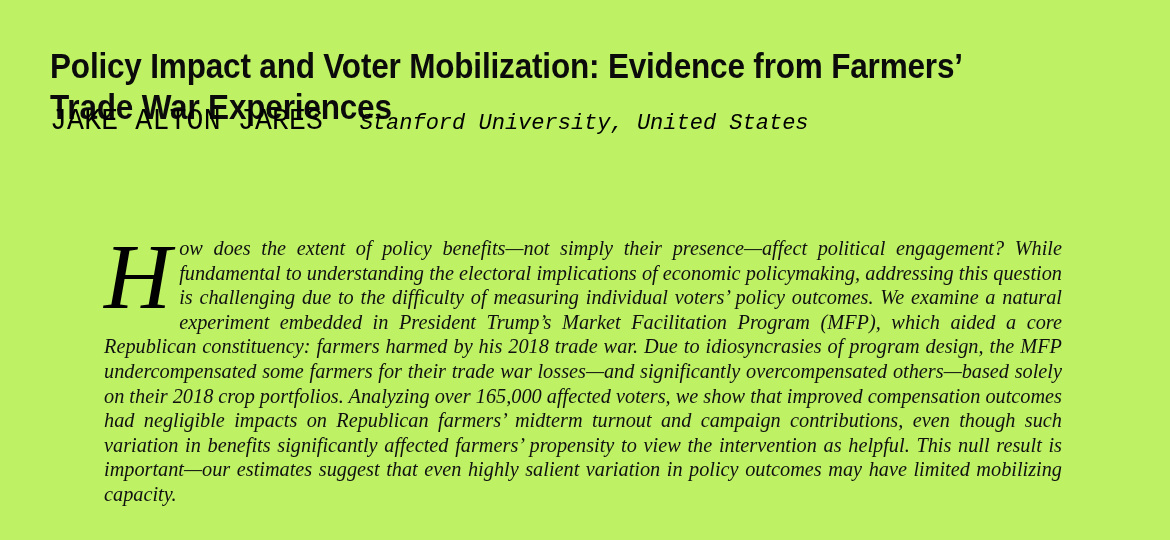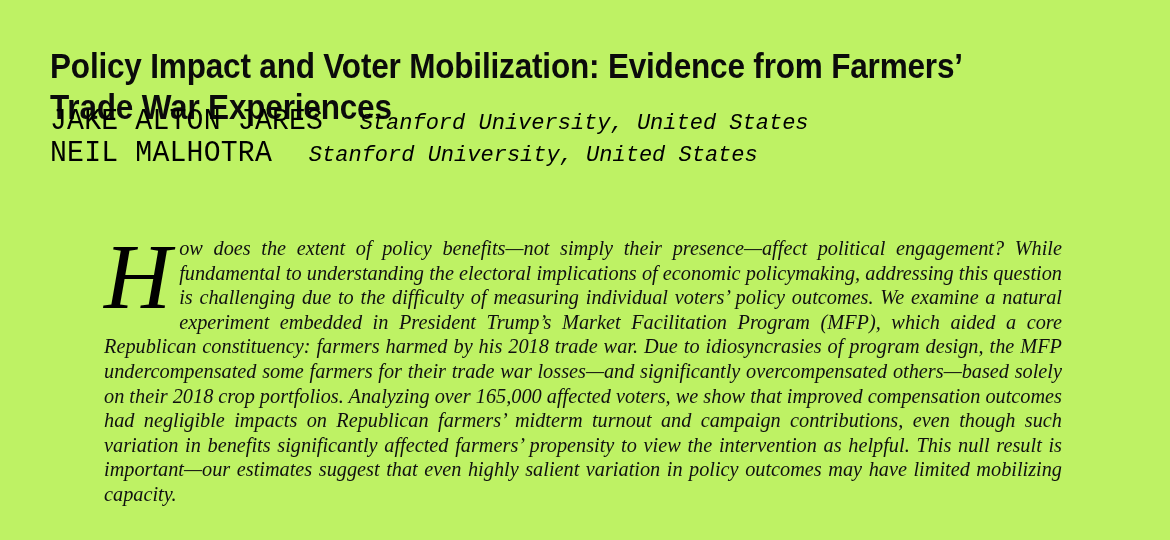--- a/index.html
+++ b/index.html
@@ -109,23 +109,20 @@
 <div id="page">
 
   <h1 id="title">Policy Impact and Voter Mobilization: Evidence from Farmers’ Trade War Experiences</h1>
 
   <div id="authors">
 
     <div class="author-row row1">
       <span class="author-name">JAKE ALTON JARES</span><span class="author-affil">Stanford University, United States</span>
     </div>
 
-    <div class="author-row row2">
-      <span class="author-name">NEIL MALHOTRA</span><span class="author-affil">Stanford University, United States</span>
-    </div>
 
   </div>
 
   <div id="abstract">
     <span id="dropcap">H</span><span id="abstract-body">ow does the extent of policy benefits—not simply their presence—affect political engagement? While fundamental to understanding the electoral implications of economic policymaking, addressing this question is challenging due to the difficulty of measuring individual voters’ policy outcomes. We examine a natural experiment embedded in President Trump’s Market Facilitation Program (MFP), which aided a core Republican constituency: farmers harmed by his 2018 trade war. Due to idiosyncrasies of program design, the MFP undercompensated some farmers for their trade war losses—and significantly overcompensated others—based solely on their 2018 crop portfolios. Analyzing over 165,000 affected voters, we show that improved compensation outcomes had negligible impacts on Republican farmers’ midterm turnout and campaign contributions, even though such variation in benefits significantly affected farmers’ propensity to view the intervention as helpful. This null result is important—our estimates suggest that even highly salient variation in policy outcomes may have limited mobilizing capacity.</span>
   </div>
 
 </div>
 
 </body></html>

